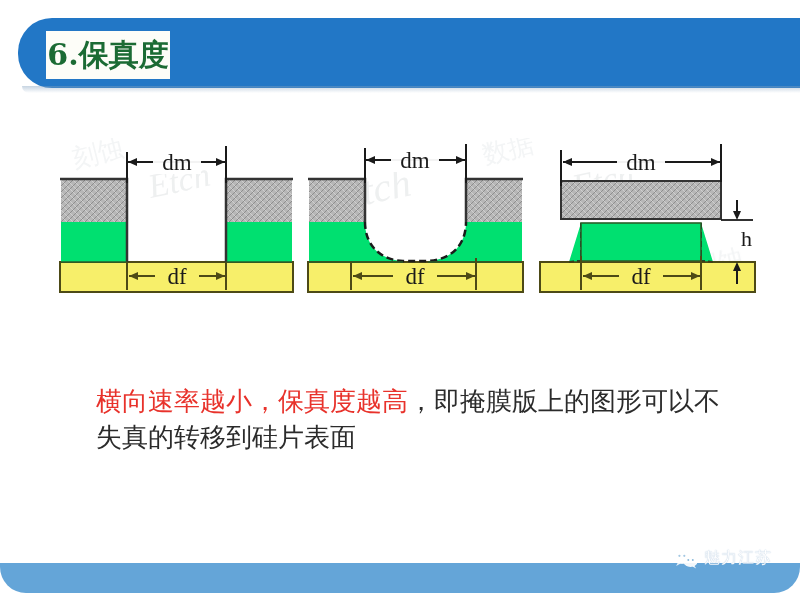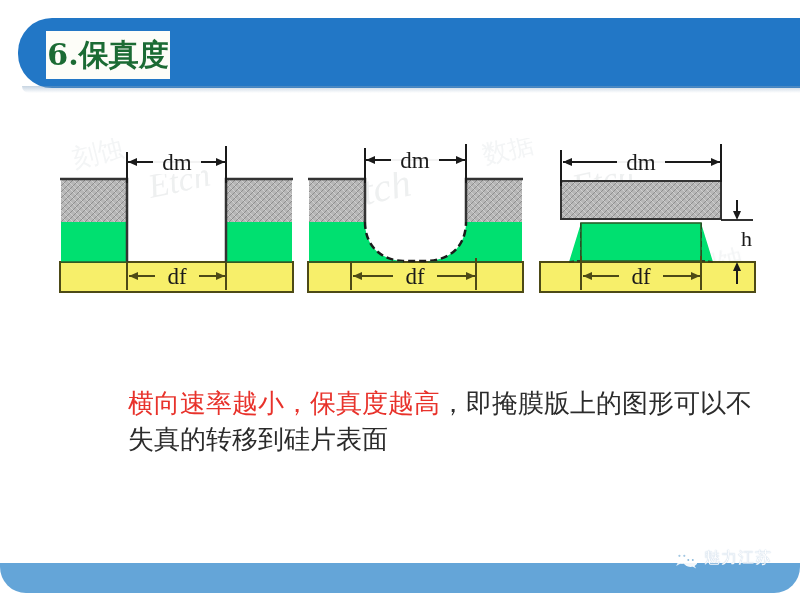--- a/index.html
+++ b/index.html
@@ -72,22 +72,21 @@
 
   
   .body-text {
     position: absolute;
     left: 96px;
     top: 386px;
     width: 640px;
     font-size: 26px;
     line-height: 1.38;
     color: #2b2b2b;
-    font-family: Liberation Sans, sans-serif;
-    margin-left: 32px;
+    font-family: Liberation Mono, monospace;
   }
   .body-text .hl {
     color: #e8322b;
   }
 
   
   .footer-bar {
     position: absolute;
     left: 0px;
     top: 563px;

